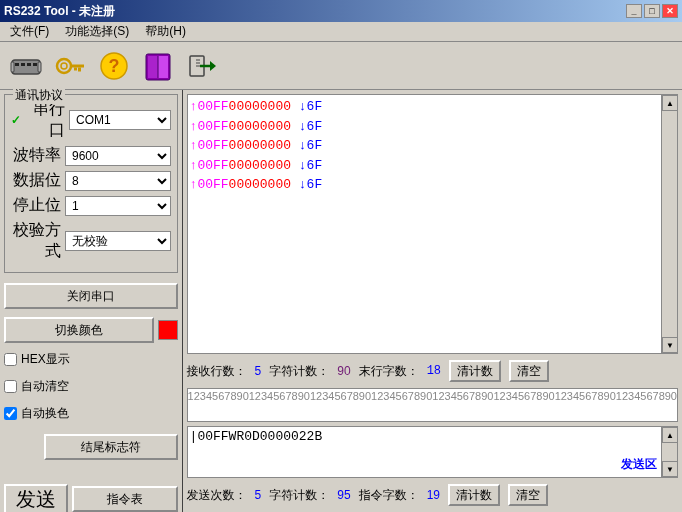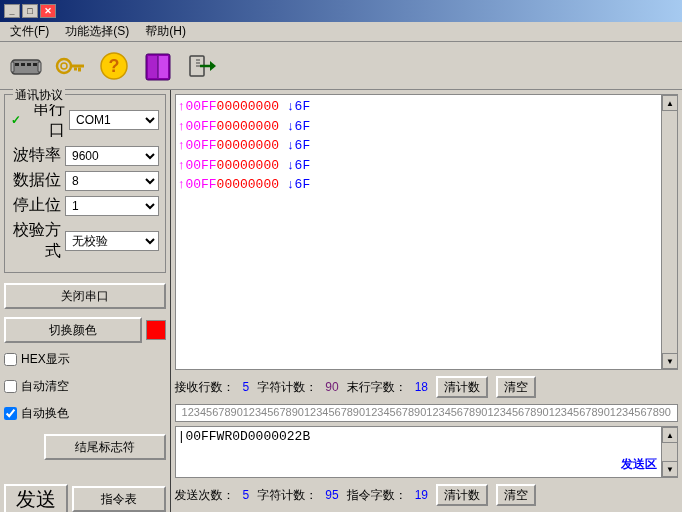--- a/index.html
+++ b/index.html
@@ -179,24 +179,24 @@
       background: #d4d0c8;
       border: 2px solid;
       border-color: #fff #888 #888 #fff;
       font-size: 12px;
       cursor: pointer;
       padding: 0 6px;
     }
     .send-top-hint {
       background: white;
       border: 1px solid #888;
-      height: 18px;
+      height: 34px;
       font-size: 11px;
       color: #888;
-      padding: 1px 6px;
+      padding: 1px 0;
       overflow: hidden;
       white-space: nowrap;
     }
 
     .scrollbar-stub {
       width: 16px;
       background: #d4d0c8;
       border-left: 1px solid #888;
       display: flex;
       flex-direction: column;
@@ -264,20 +264,21 @@
     .separator {
       height: 1px;
       background: #888;
       margin: 2px 0;
     }
   </style>
 </head>
 <body>
 
 <div class="title-bar">
+  <span>RS232 Tool - 未注册</span>
   <div class="title-bar-buttons">
     <div class="title-bar-btn">_</div>
     <div class="title-bar-btn">□</div>
     <div class="title-bar-btn" style="background:#ff4444;color:white;">✕</div>
   </div>
 </div>
 
 <div class="menu-bar">
   <span class="menu-item">文件(F)</span>
   <span class="menu-item">功能选择(S)</span>
@@ -448,21 +449,21 @@
         <div class="scrollbar-arrow">▼</div>
       </div>
     </div>
 
     <div class="status-bar">
       <span>接收行数：</span>
       <span style="color:#0000ff;">5</span>
       <span>字符计数：</span>
       <span style="color:#701a75;">90</span>
       <span>末行字数：</span>
-      <span style="color:#0000ff;">18</span>
+      <span style="color:#0000ff;font-family:Liberation Mono, monospace;">18</span>
       <button class="status-btn">清计数</button>
       <button class="status-btn">清空</button>
     </div>
 
     <div class="send-top-hint">12345678901234567890123456789012345678901234567890123456789012345678901234567890</div>
 
     <div class="send-wrapper">
       <textarea class="send-inner" spellcheck="false" style="">|00FFWR0D0000022B</textarea>
       <span style="position:absolute; right:20px; bottom:4px; color:#0000ff; font-size:12px; pointer-events:none;font-weight:bold;">发送区</span>
       <div class="scrollbar-stub">

